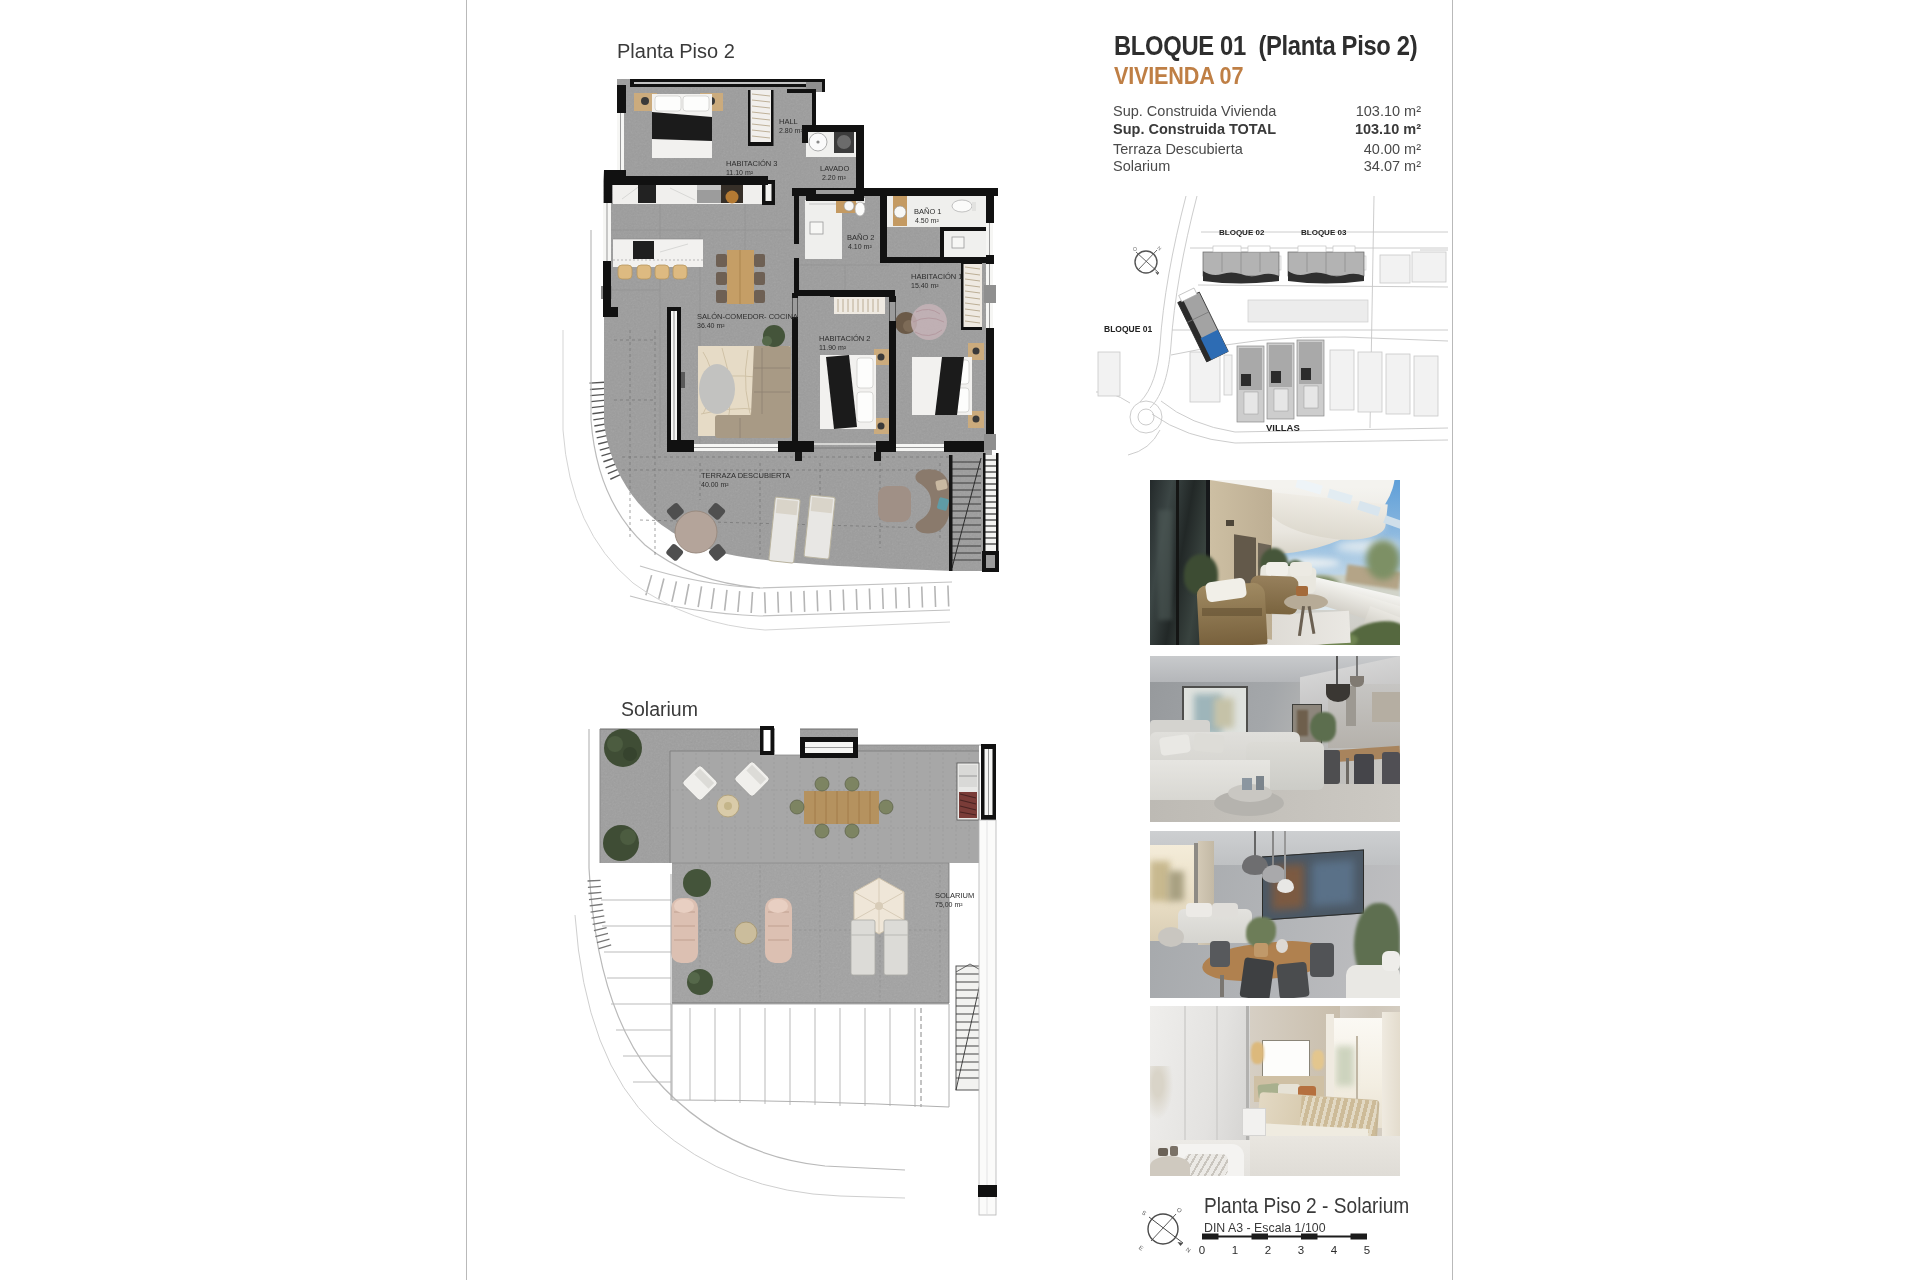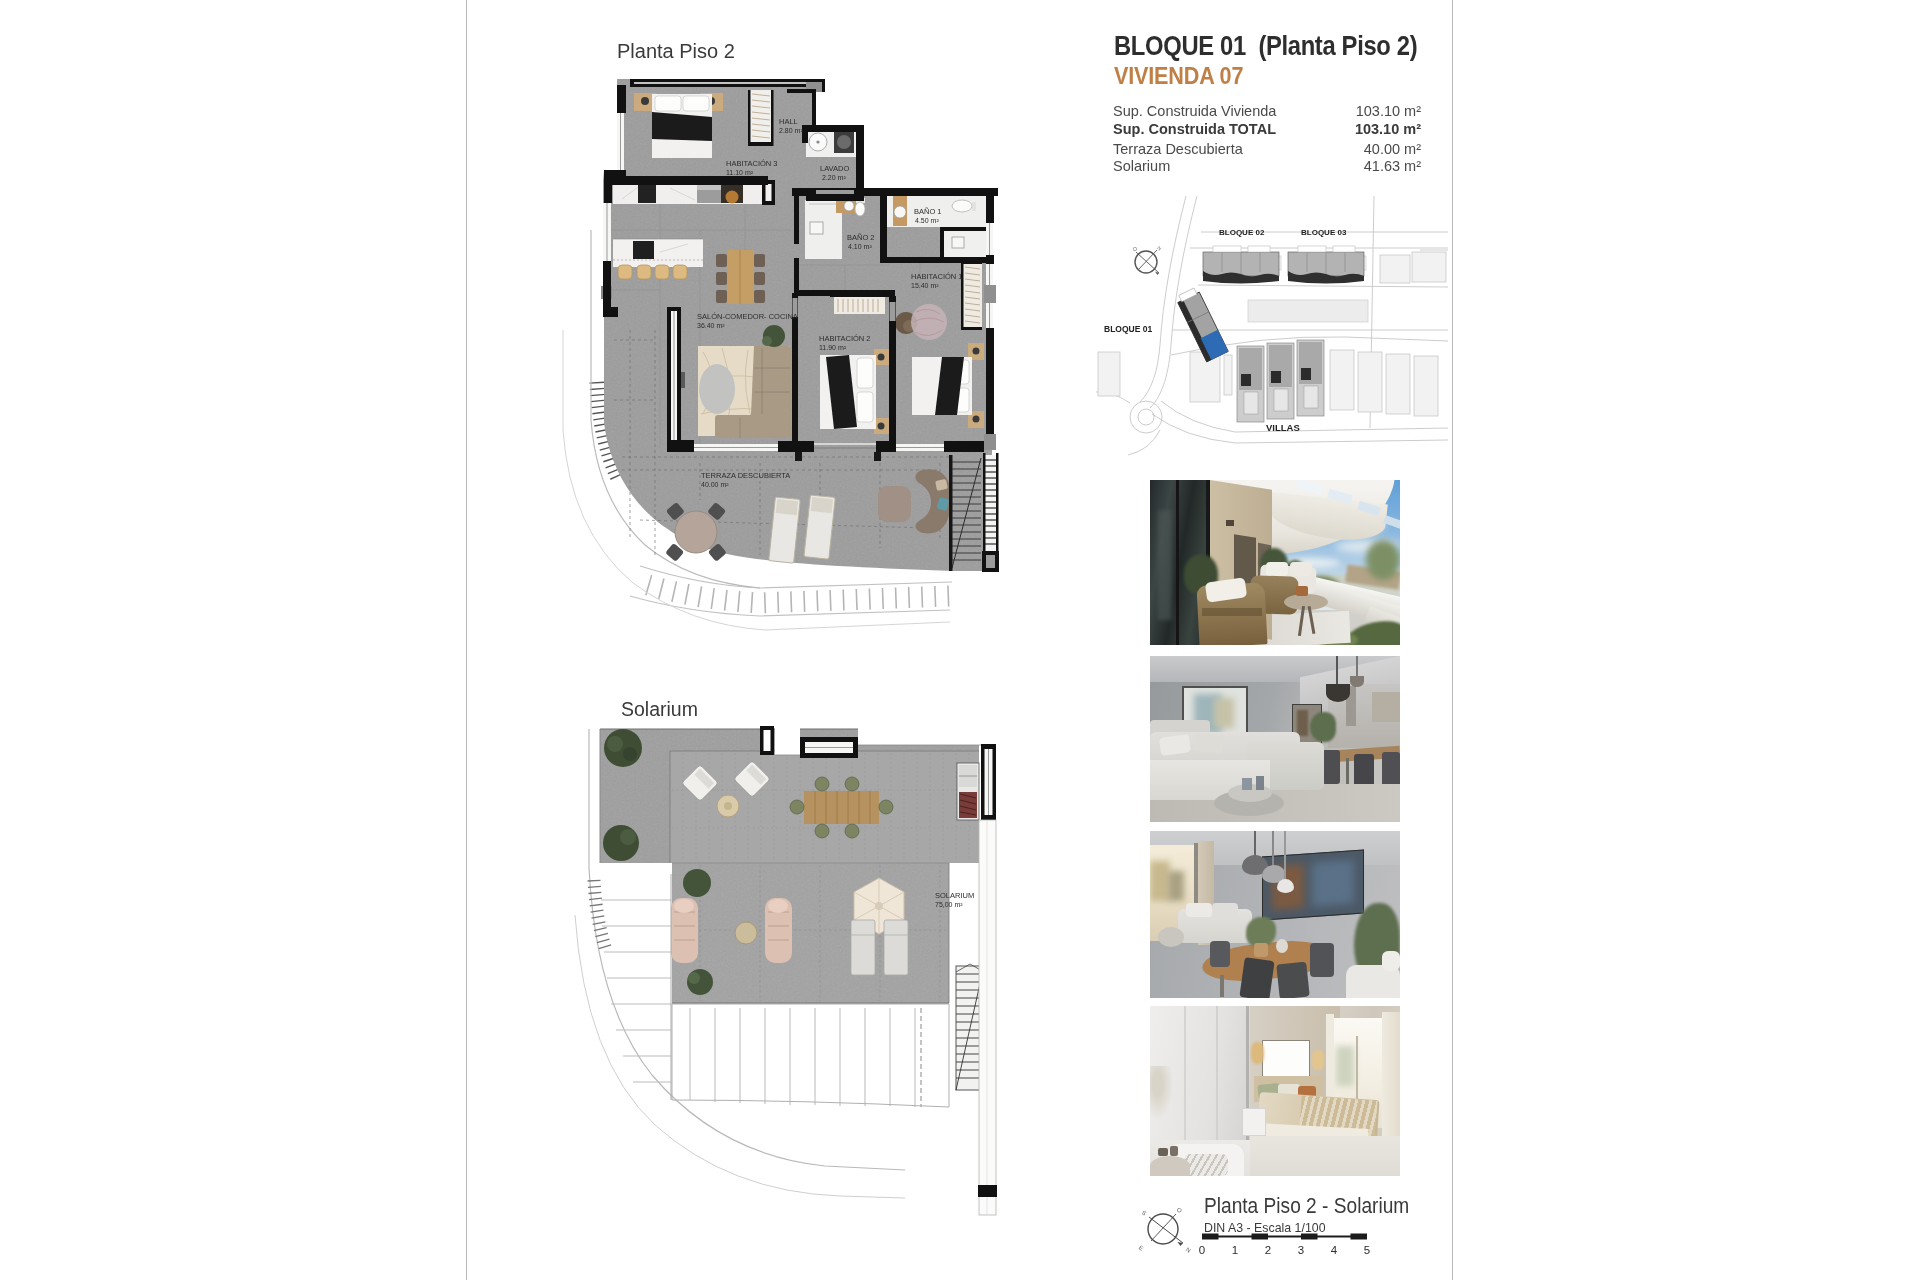--- a/index.html
+++ b/index.html
@@ -638,21 +638,21 @@
   <div class="abs" style="left:1114px;top:62px;font-size:24px;font-weight:bold;color:#bf7f45;letter-spacing:-0.2px;transform:scaleX(0.9);transform-origin:left top;">VIVIENDA 07</div>
 
   <div class="abs" style="left:1113px;top:103px;width:308px;font-size:14.5px;color:#4a4a4a;">
 
     <div style="position:relative;height:17.5px;">Sup. Construida Vivienda<span style="position:absolute;right:0;">103.10 m²</span></div>
 
     <div style="position:relative;height:20.5px;font-weight:bold;color:#3a3a3a;">Sup. Construida TOTAL<span style="position:absolute;right:0;">103.10 m²</span></div>
 
     <div style="position:relative;height:17px;">Terraza Descubierta<span style="position:absolute;right:0;">40.00 m²</span></div>
 
-    <div style="position:relative;height:17px;">Solarium<span style="position:absolute;right:0;">41.63 m²</span></div>
+    <div style="position:relative;height:17px;">Solarium<span style="position:absolute;right:0;">34.07 m²</span></div>
   </div>
 
   <svg id="siteplan" class="abs" style="left:1090px;top:190px;" width="370" height="280" viewBox="1090 190 370 280">
 
     <g stroke="#c6c6c6" stroke-width="0.9" fill="none">
       <path d="M1186,196 C1172,250 1163,300 1160,345 C1158,370 1152,390 1140,402"></path>
       <path d="M1197,196 C1183,250 1174,300 1171,345 C1169,372 1163,395 1150,408"></path>
       <path d="M1161,401 Q1190,425 1235,432 L1448,428"></path>
       <path d="M1152,414 Q1185,438 1235,443 L1448,440"></path>
       <path d="M1171,355 Q1260,335 1345,337 L1448,341"></path>

